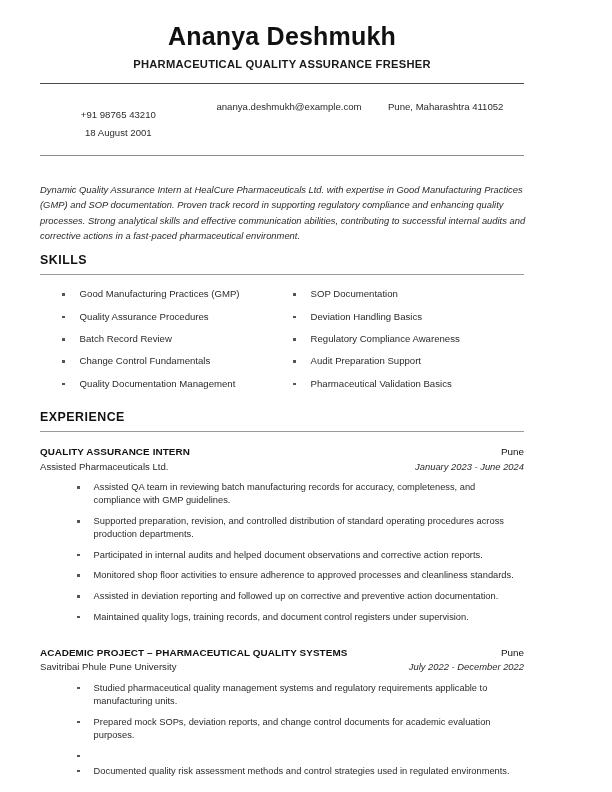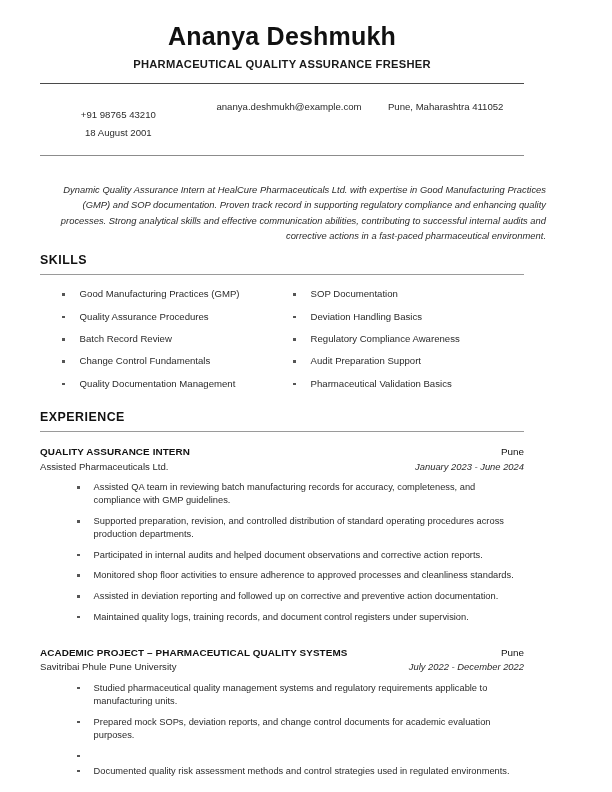--- a/index.html
+++ b/index.html
@@ -65,21 +65,21 @@
     flex: 1 1 0;
     text-align: center;
   }
   .contact-col.col-1 { padding-right: 14px; margin-top: 8px; }
   .contact-line { line-height: 1.95; white-space: nowrap; }
 
   
   .summary {
     margin: 26px auto 0 auto;
     width: 506px;
-    text-align: right;
+    text-align: left;
     font-style: italic;
     font-size: 9.4px;
     line-height: 1.62;
     color: #2b2b2b;
   }
 
   
   .section { margin-top: 10px; }
   .section-title {
     font-size: 12.4px;

